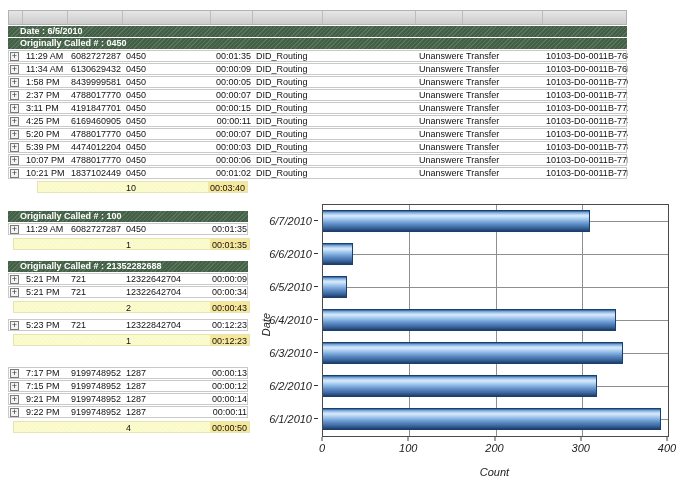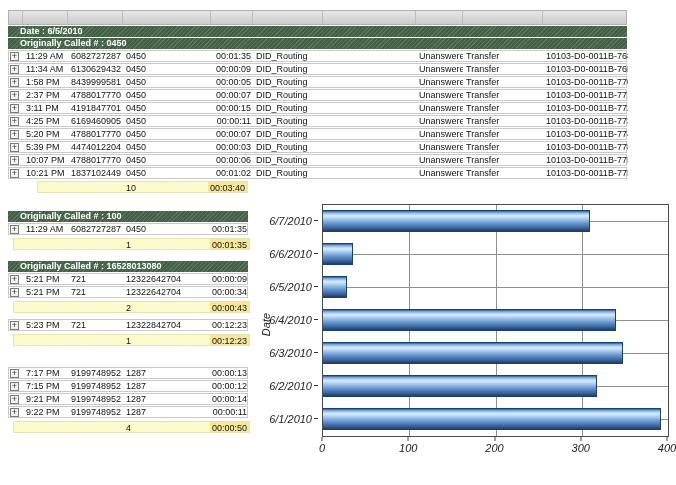--- a/index.html
+++ b/index.html
@@ -234,21 +234,21 @@
       <span class="cell">0450</span>
       <span class="cell dur">00:01:35</span>
     </div>
   <div class="summary">
     <span class="scount">1</span>
     <span class="sdur">00:01:35</span>
   </div>
 </div>
 
 <div class="table sec" style="top:260px">
-  <div class="grouprow"><span>Originally Called # : 16528013080</span></div>
+  <div class="grouprow"><span>Originally Called # : 21352282688</span></div>
   <div class="row cols2">
       <span class="cell c-exp"><span class="expand">+</span></span>
       <span class="cell">5:21 PM</span>
       <span class="cell">721</span>
       <span class="cell">12322642704</span>
       <span class="cell dur">00:00:09</span>
     </div>
     <div class="row cols2">
       <span class="cell c-exp"><span class="expand">+</span></span>
       <span class="cell">5:21 PM</span>
@@ -381,13 +381,14 @@
       <span class="xtick-label" style="left: 0%;">0</span>
       <span class="xtick-dash" style="left: 25%;"></span>
       <span class="xtick-label" style="left: 25%;">100</span>
       <span class="xtick-dash" style="left: 50%;"></span>
       <span class="xtick-label" style="left: 50%;">200</span>
       <span class="xtick-dash" style="left: 75%;"></span>
       <span class="xtick-label" style="left: 75%; text-align: right;">300</span>
       <span class="xtick-dash" style="left: 100%;"></span>
       <span class="xtick-label" style="left: 100%;">400</span>
     </div>
+  <div class="xtitle">Count</div>
 </div>
 
 </body></html>

